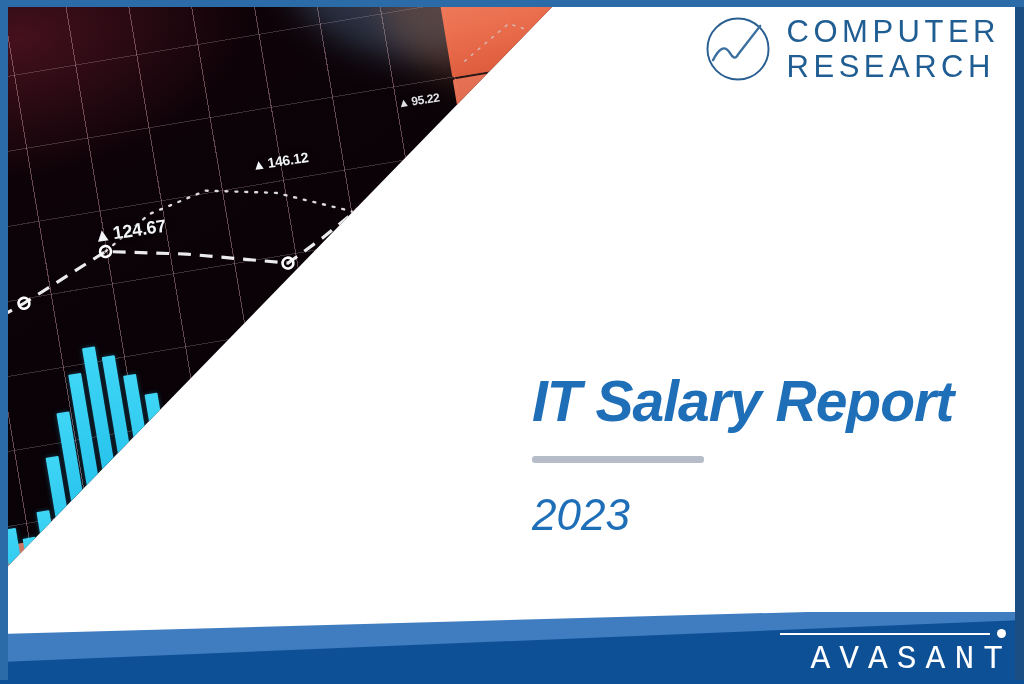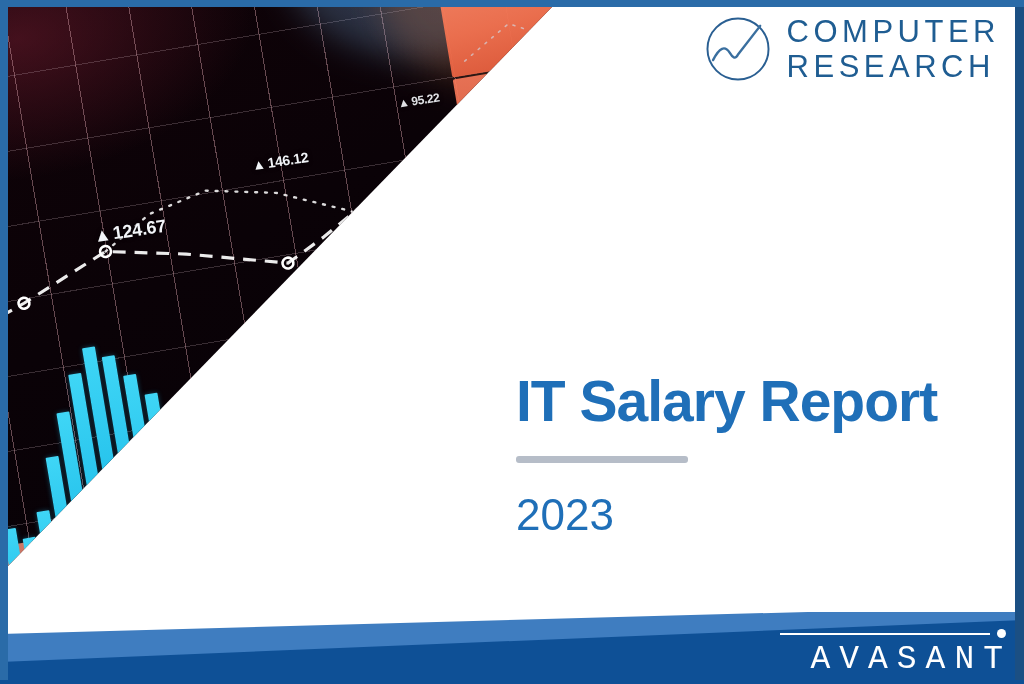--- a/index.html
+++ b/index.html
@@ -64,21 +64,21 @@
   .ce-logo{position:absolute;right:24px;top:12px;z-index:60;display:flex;align-items:center;gap:12px;}
   .ce-mark{width:74px;height:74px;flex:0 0 auto;}
   .ce-words{display:flex;flex-direction:column;line-height:1;}
   .ce-l1,.ce-l2{font-family:"Liberation Sans",sans-serif;font-weight:400;color:#1f5d92;
     font-size:31px;letter-spacing:4.5px;}
   .ce-l2{margin-top:4px;}
   .ce-l3{font-family:"Liberation Sans",sans-serif;color:#5b8bb3;font-size:16px;
     letter-spacing:3.6px;margin-top:5px;align-self:flex-end;}
 
   
-  .title-wrap{position:absolute;left:516px;top:372px;z-index:60;}
+  .title-wrap{position:absolute;left:532px;top:372px;z-index:60;font-style:italic;}
   .report-title{font-family:"Liberation Sans",sans-serif;font-weight:700;font-size:57px;
     color:#1f6fb8;letter-spacing:-1px;line-height:1.05;white-space:nowrap;}
   .divider{width:172px;height:7px;background:#b6bdc8;border-radius:3px;margin:24px 0 22px 0;}
   .report-year{font-family:"Liberation Sans",sans-serif;font-weight:400;font-size:44px;
     color:#1f6fb8;letter-spacing:0px;line-height:1;margin-top:30px;}
 
   
   .footer{position:absolute;left:0;bottom:0;width:1024px;height:72px;z-index:30;}
   .band-dark{position:absolute;left:0;bottom:0;width:1024px;height:72px;background:#0e5096;
     -webkit-clip-path:polygon(0 26px, 1024px 0px, 1024px 72px, 0 72px);

